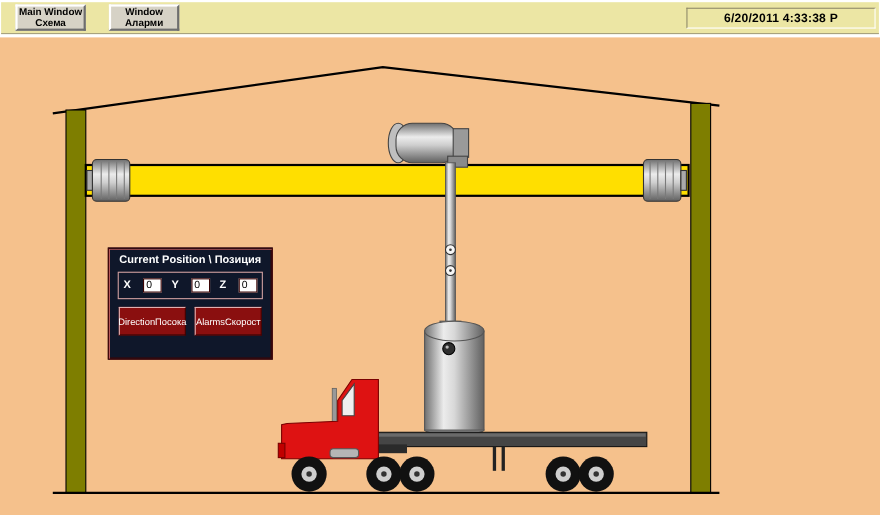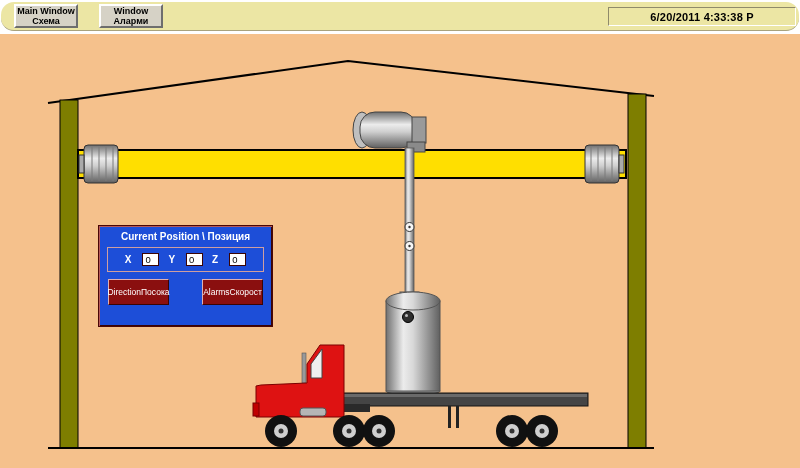--- a/index.html
+++ b/index.html
@@ -3,47 +3,47 @@
 <meta charset="utf-8">
 <style>
   * { margin:0; padding:0; box-sizing:border-box; }
   html,body { width:800px; height:468px; }
   body { font-family:"Liberation Sans", sans-serif; background:#fff; }
   .app { position:relative; width:800px; height:468px; background:#fff; overflow:hidden; }
 
   
   .toolbar {
     position:absolute; top:2px; left:1px; width:798px; height:29px;
-    background:#ECE6A4; border-bottom:1px solid #a8a37e;border-radius:13px;
+    background:#ECE6A4; border-bottom:1px solid #a8a37e;
   }
   .tb-btn {
     position:absolute; top:2px; width:64px; height:24px;
     background:#D6D2C6; cursor:pointer;
     border-top:2px solid #ffffff; border-left:2px solid #ffffff;
     border-right:2px solid #6e6e6e; border-bottom:2px solid #6e6e6e;
     font-family:"Liberation Sans", sans-serif;
     font-size:9px; font-weight:bold; line-height:10px; color:#000;
     display:flex; flex-direction:column; align-items:center; justify-content:center;
   }
   .datetime {
-    position:absolute; top:5px; right:3px; width:188px; height:19px;
+    position:absolute; top:5px; right:3px; width:172px; height:19px;
     border:1px solid; border-color:#8f8a6a #ffffff #ffffff #8f8a6a;
     font-size:11px; font-weight:bold; color:#000;
     display:flex; align-items:center; justify-content:center;
     letter-spacing:0.2px;
   }
 
   
   .scene { position:absolute; top:34px; left:0; width:800px; height:434px; background:#F5C18C; }
   .scene svg { position:absolute; top:0; left:0; }
 
   
   .panel {
-    position:absolute; left:98px; top:191px; width:175px; height:102px;
-    background:#1d4ed8;
+    position:absolute; left:98px; top:191px; width:150px; height:102px;
+    background:#0f172a;
     border:1px solid #4a0606;
     box-shadow: inset 1px 1px 0 #b75a5a, inset -1px -1px 0 #3a0404;
   }
   .panel-title {
     margin-top:5px; text-align:center;
     color:#fff; font-size:10px; font-weight:bold; white-space:nowrap;
   }
   .fields {
     margin:5px 8px 0 8px; padding:5px 2px;
     border:1px solid #cf9f9f;

